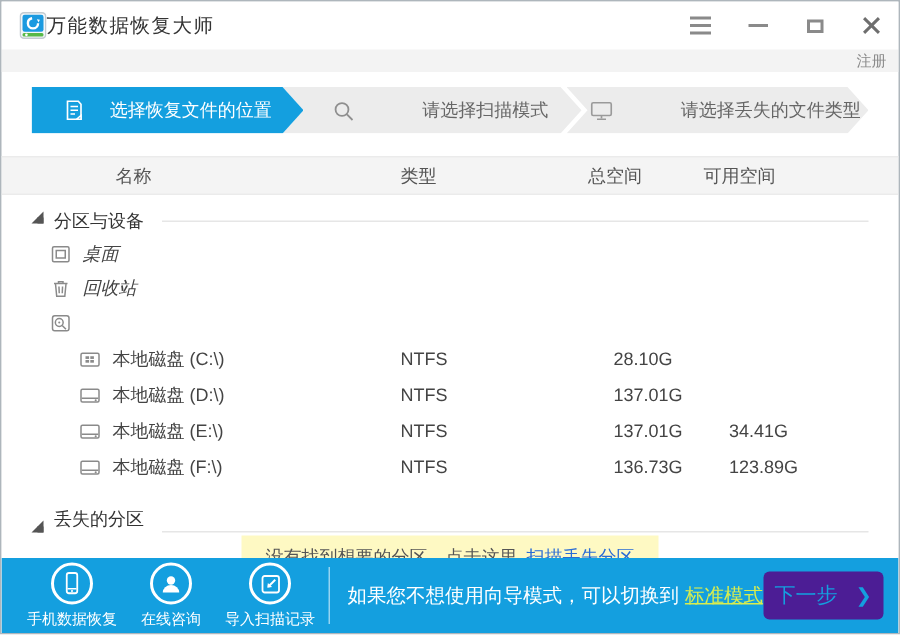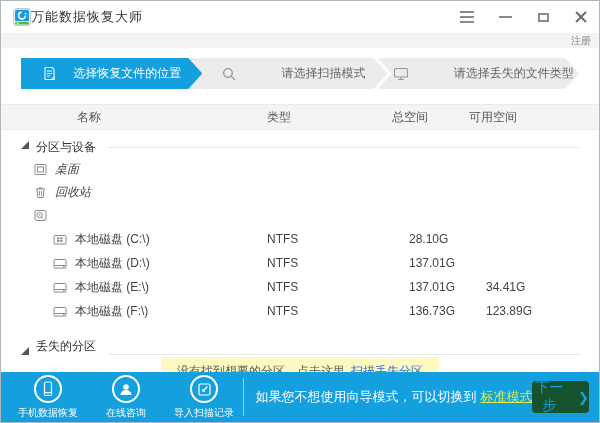--- a/index.html
+++ b/index.html
@@ -62,28 +62,28 @@
   .drive-row { height:24px; color:#444; cursor:default; }
   .drive-name { padding-left:52px; display:flex; align-items:center; }
   .drive-name .ticon { margin-right:8px; display:flex; }
   .cell-total,.cell-free { padding-left:17px; }
   
   .lost-box-wrap { margin-top:2px; text-align:center; }
   .lost-box { display:inline-block; background:#fef9c3; padding:6px 16px; font-size:12px; color:#555; }
   .lost-link { color:#2a6cd5; text-decoration:underline; margin-left:6px; cursor:pointer; }
   
   .footer { position:absolute; left:0; right:0; bottom:0; height:50px; background:#149fdf; display:flex; align-items:center; padding-left:16px; }
-  .footer-actions { display:flex; gap:16px; }
+  .footer-actions { display:flex; gap:4px; }
   .f-action { display:flex; flex-direction:column; align-items:center; width:62px; cursor:pointer; }
   .f-circle { width:28px; height:28px; border:2px solid #fff; border-radius:50%; display:flex; align-items:center; justify-content:center; margin-top:1px; }
   .f-label { font-size:10px; color:#fff; margin-top:3px; white-space:nowrap; }
   .f-divider { width:1px; height:38px; background:rgba(255,255,255,0.55); margin:0 12px 0 8px; }
   .f-hint { font-size:13px; color:#fff; white-space:nowrap; }
   .f-hint-link { color:#d9ed4e; text-decoration:underline; cursor:pointer; margin-left:4px; }
-  .next-btn { margin-left:auto; margin-right:10px; width:132px; height:32px; background:#14532d; border:none; border-radius:4px; color:#149fdf; font-size:14px; font-family:inherit; display:flex; align-items:center; justify-content:center; gap:12px; cursor:pointer; }
+  .next-btn { margin-left:auto; margin-right:10px; width:132px; height:32px; background:#4c1d95; border:none; border-radius:4px; color:#149fdf; font-size:14px; font-family:inherit; display:flex; align-items:center; justify-content:center; gap:12px; cursor:pointer; }
   .next-chevron { font-size:13px; font-weight:bold; }
   svg { display:block; }
 </style>
 </head>
 <body>
 
 <div class="window">
 
   <div class="titlebar">
     <span>

